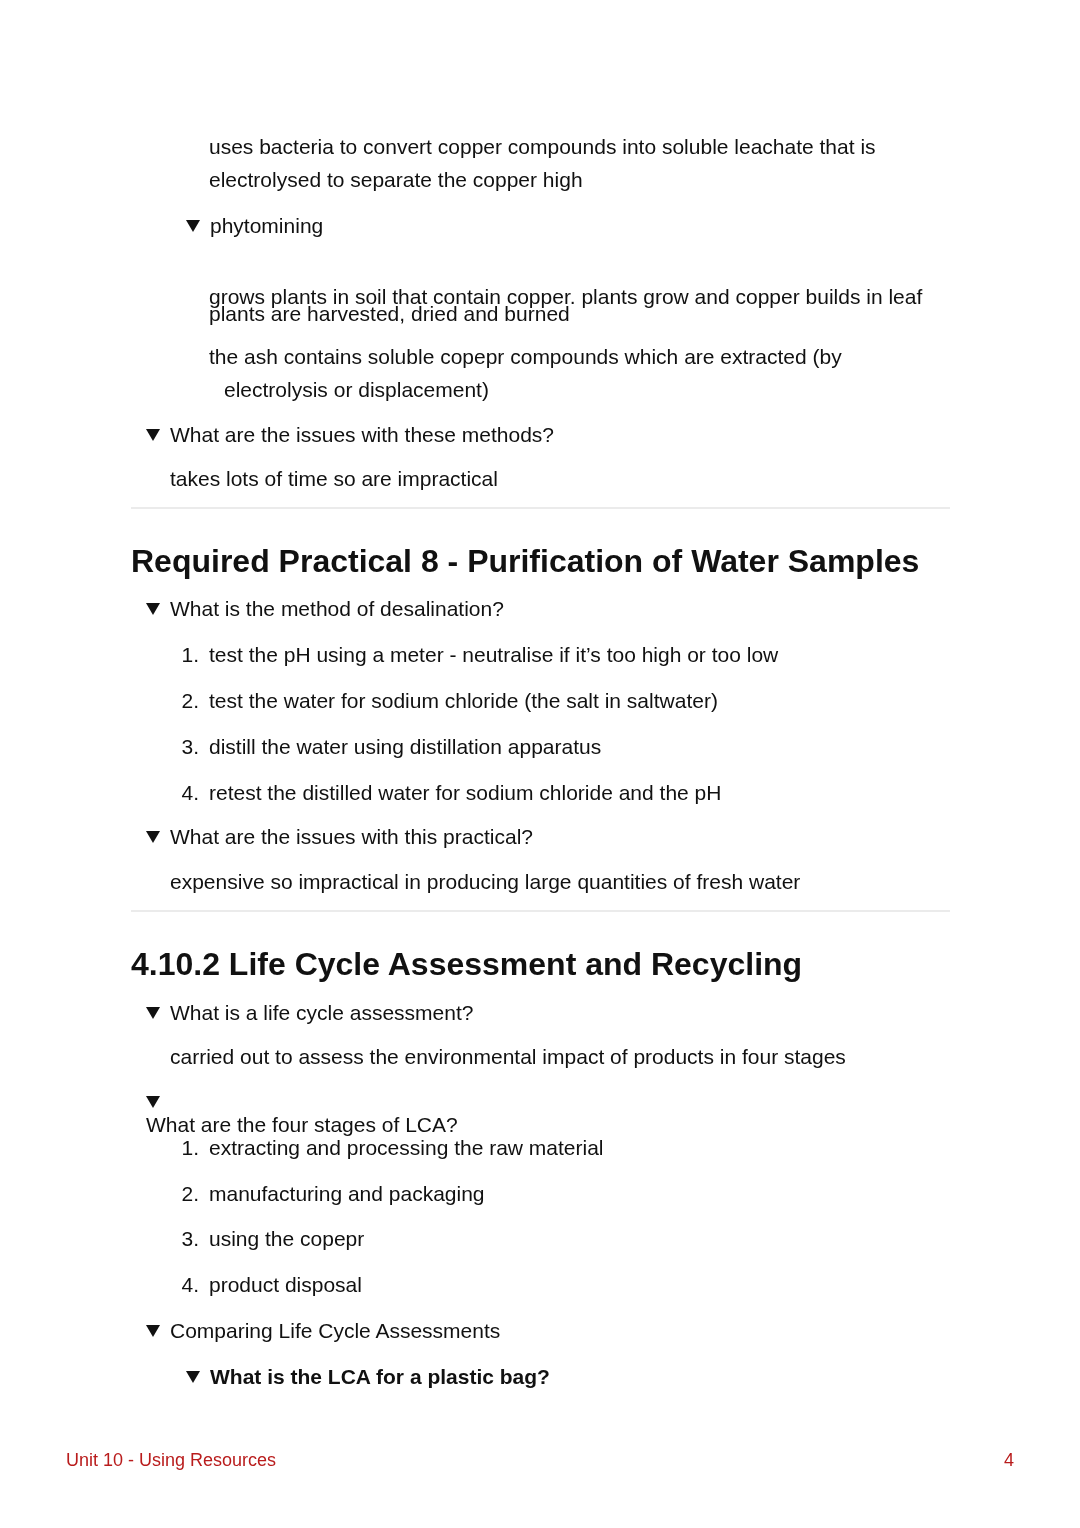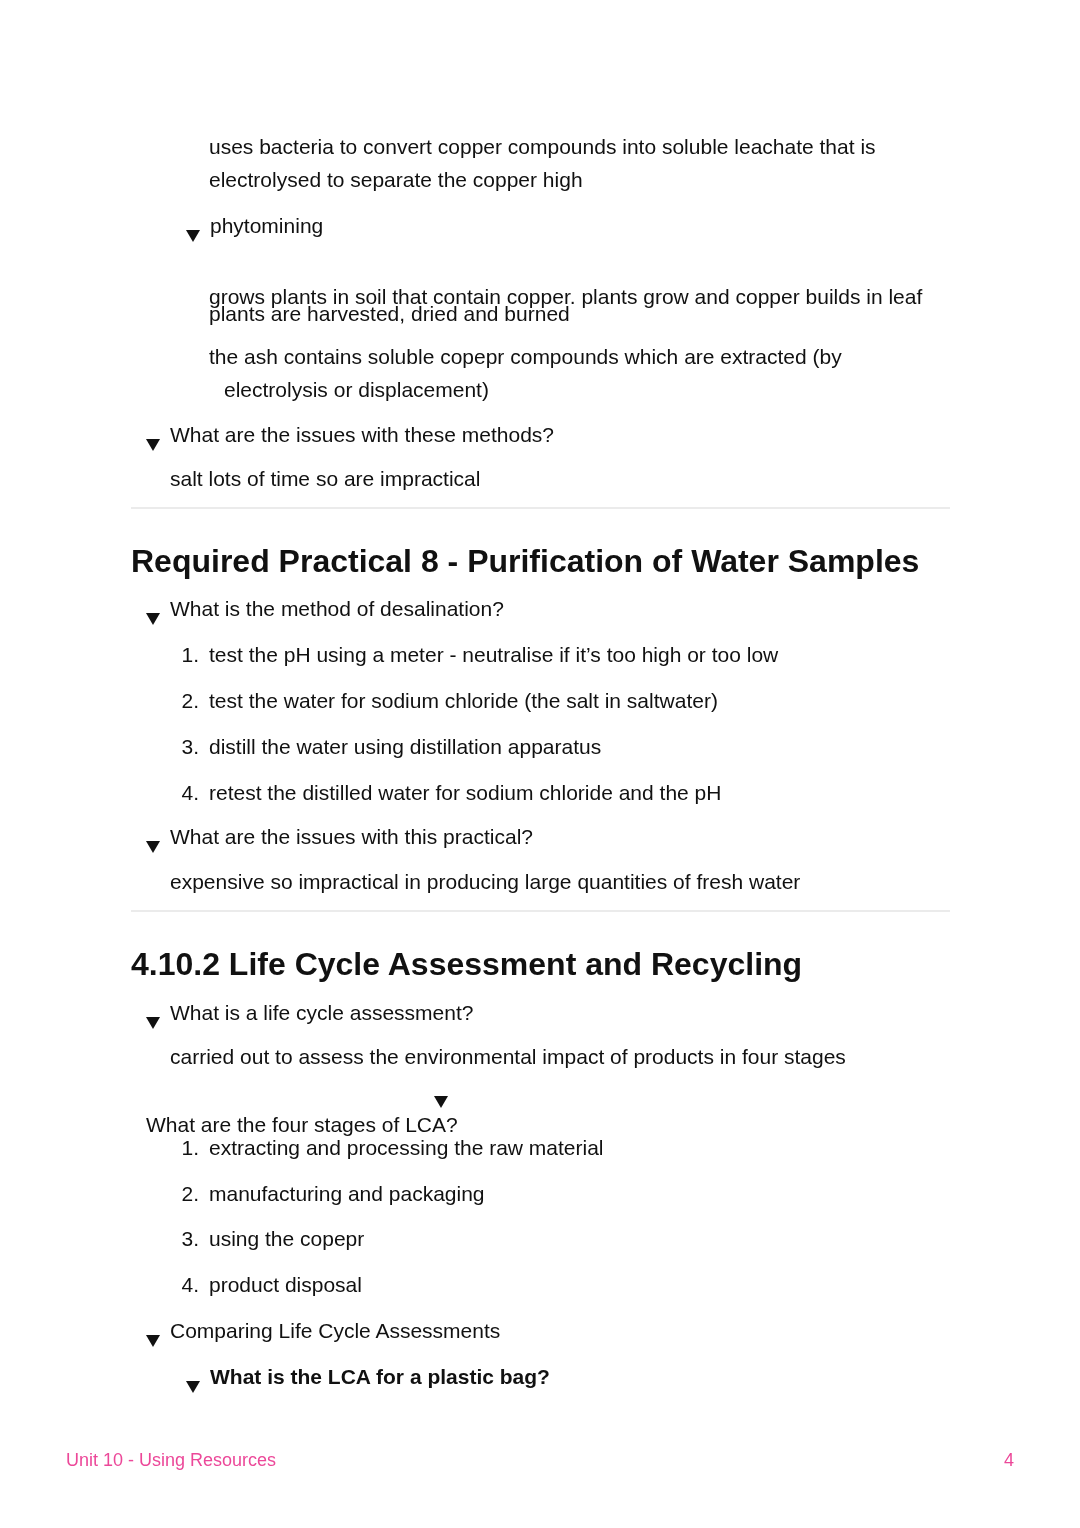--- a/index.html
+++ b/index.html
@@ -3,47 +3,47 @@
   <meta charset="utf-8">
   <style>
     html, body { margin: 0; padding: 0; background: #ffffff; }
     body {
       width: 1080px; height: 1528px; position: relative; overflow: hidden;
       font-family: "Liberation Sans", sans-serif; color: #111111;
     }
     .line {
       font-size: 21px; line-height: 33px; position: absolute; white-space: nowrap;
     }
-    .toggle { display: flex; align-items: flex-end; }
+    .toggle { display: flex; align-items: flex-start; }
     .tri { display: inline-block; width: 0; height: 0; border-left: 7px solid transparent; border-right: 7px solid transparent; border-top: 12px solid #111; margin-top: 11px; margin-right: 10px; }
     .num { display: inline-block; width: 28px; text-align: right; margin-right: 10px; }
     .h2 { position: absolute; font-weight: bold; font-size: 32px; line-height: 40px; white-space: nowrap; }
     .divider { position: absolute; height: 2px; background: #ebebeb; width: 819px; }
-    .footer { position: absolute; top: 1448px; font-size: 18px; color: #ec4899; line-height: 24px; }
+    .footer { position: absolute; top: 1448px; font-size: 18px; color: #b91c1c; line-height: 24px; }
   </style>
 </head>
 <body>
 
 <div class="line" style="left:209px;top:130px;">uses bacteria to convert copper compounds into soluble leachate that is</div>
 <div class="line" style="left:209px;top:163px;">electrolysed to separate the copper high</div>
 
 <div class="line toggle" style="left:186px;top:209px;">
   <span class="tri"></span>
   <span>phytomining</span>
 </div>
 <div class="line" style="left:209px;top:253px;margin-top:27px;">grows plants in soil that contain copper. plants grow and copper builds in leaf</div>
 <div class="line" style="left:209px;top:297px;">plants are harvested, dried and burned</div>
 <div class="line" style="left:209px;top:340px;">the ash contains soluble copepr compounds which are extracted (by</div>
 <div class="line" style="left:224px;top:373px;">electrolysis or displacement)</div>
 
 <div class="line toggle" style="left:146px;top:418px;">
   <span class="tri"></span>
   <span>What are the issues with these methods?</span>
 </div>
-<div class="line" style="left:170px;top:462px;">salt lots of time so are impractical</div>
+<div class="line" style="left:170px;top:462px;">takes lots of time so are impractical</div>
 
 <div class="divider" style="left:131px;top:507px;"></div>
 
 <div class="h2" style="left:131px;top:541px;">Required Practical 8 - Purification of Water Samples</div>
 
 <div class="line toggle" style="left:146px;top:592px;">
   <span class="tri"></span>
   <span>What is the method of desalination?</span>
 </div>
 <div class="line" style="left:171px;top:638px;"><span class="num">1.</span><span>test the pH using a meter - neutralise if it’s too high or too low</span></div>

